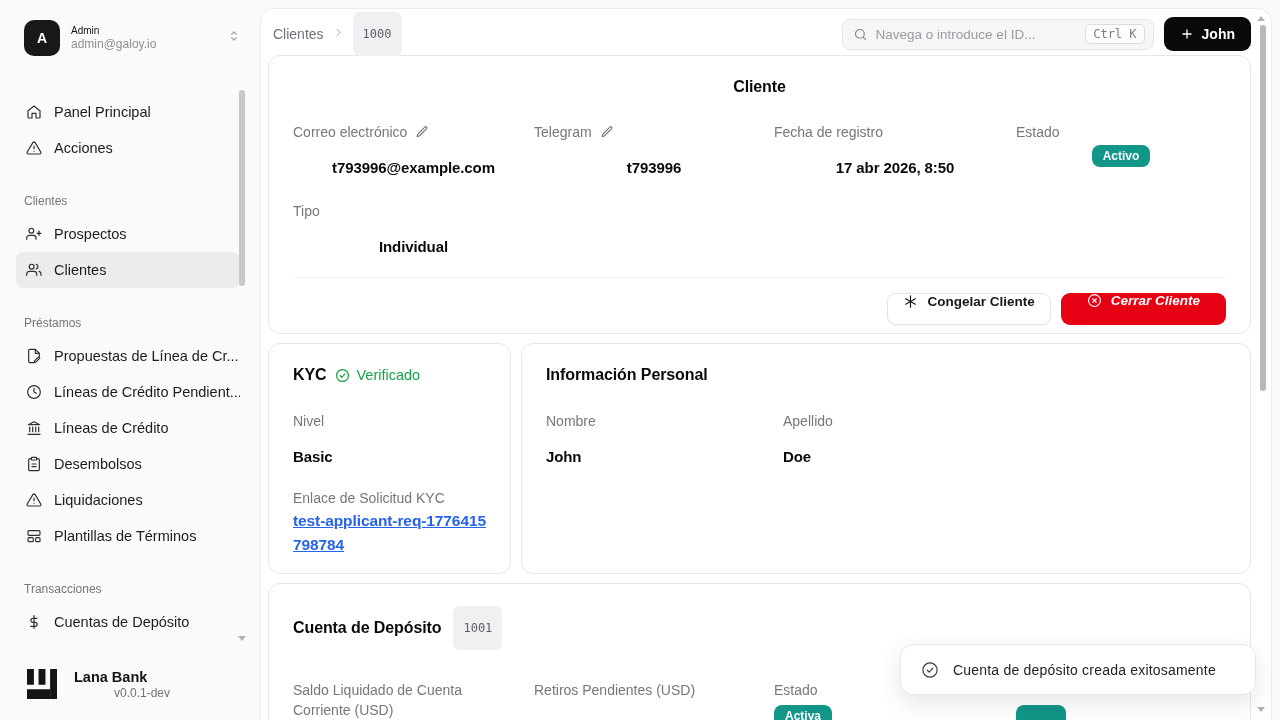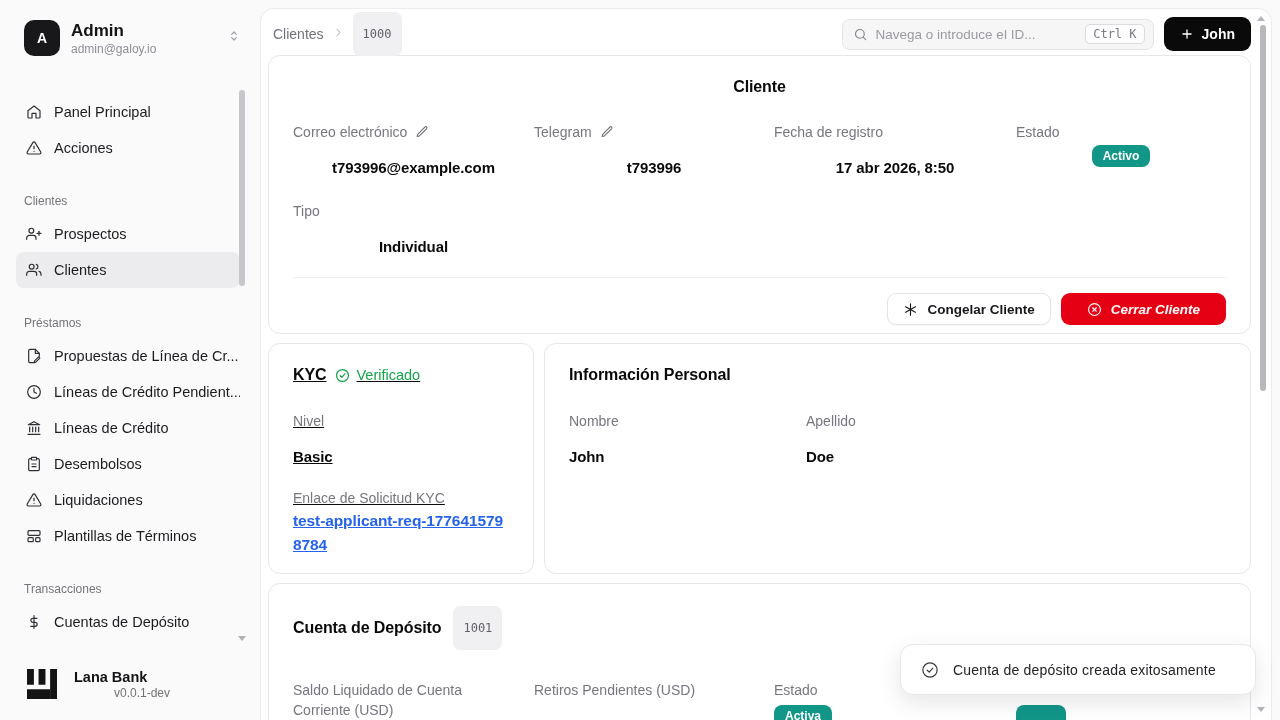--- a/index.html
+++ b/index.html
@@ -11,21 +11,21 @@
   .mono { font-family:"DejaVu Sans Mono","Liberation Mono",monospace; }
 
   
   svg.ic { width:16px; height:16px; stroke:currentColor; fill:none; stroke-width:1.8; stroke-linecap:round; stroke-linejoin:round; flex:none; }
 
   
   .sidebar { position:absolute; left:0; top:0; width:256px; height:720px; }
   .user-row { display:flex; align-items:center; gap:11px; padding:20px 14px 18px 24px; cursor:pointer; }
   .avatar { width:36px; height:36px; border-radius:10px; background:#18181b; color:#fff; display:flex; align-items:center; justify-content:center; font-size:14px; font-weight:700; }
   .user-meta { flex:1; min-width:0; }
-  .user-name { font-size:17px; font-weight:700; color:#141417; }
+  .user-name { font-size:10px; font-weight:400; color:#141417; }
   .user-email { font-size:12px; color:#8e8e96; margin-top:1px; }
   .chev-updown { color:#a2a2aa; }
   .nav { padding:20px 16px 0 16px; }
   .nav-heading { font-size:12px; color:#74747b; padding:0 8px; margin:28px 0 8px; }
   .nav-item { display:flex; align-items:center; gap:12px; height:36px; padding:0 10px; border-radius:8px; font-size:14.5px; color:#1c1c20; cursor:pointer; white-space:nowrap; overflow:hidden; }
   .nav-item .ic { color:#303036; }
   .nav-item.active { background:#ececee; }
   .side-footer { position:absolute; left:0; bottom:0; width:256px; display:flex; align-items:center; gap:14px; padding:16px 24px 18px; }
   .brand-name { font-size:14.5px; font-weight:700; color:#141417; }
   .brand-ver { font-size:12px; color:#737373; margin-top:1px;margin-left:40px; }
@@ -61,28 +61,28 @@
   .field-label .pencil { width:14px; height:14px; color:#6b6b72; cursor:pointer; }
   .field-value { font-size:15px; font-weight:700; color:#0a0a0a; margin-top:19px; letter-spacing:-0.1px; }
 
   .badge-teal { display:inline-block; background:var(--accent-teal,#119688); color:#fff; font-size:12px; font-weight:600; padding:4px 11px; border-radius:8px; margin-top:5px; }
 
   
   .client-card { margin-top:0; height:279px; display:flex; flex-direction:column; }
   .client-grid { display:grid; grid-template-columns:241px 240px 242px 1fr; row-gap:27px; margin-top:28px; }
   .client-divider { border-top:1px solid #f0f0f1; margin-top:22px; }
   .client-actions { display:flex; justify-content:flex-end; gap:10px; padding:15px 24px 0; }
-  .btn { display:flex; align-items:center; gap:9px; height:32px; border-radius:9px; font-size:13.5px; font-weight:600; cursor:pointer; font-family:inherit; }
+  .btn { display:flex; gap:9px; height:32px; border-radius:9px; font-size:13.5px; font-weight:600; cursor:pointer; font-family:inherit; }
   .btn-outline { background:#fff; border:1px solid #e4e4e7; color:#17171b; padding:0 15px; box-shadow:0 1px 2px rgba(0,0,0,.04); }
   .btn-danger { background:var(--danger-red,#e60013); border:none; color:#fff; padding:0 26px;font-style:italic; }
   .btn .ic { width:15px; height:15px; }
 
   
   .row2 { display:flex; gap:10px; margin-top:9px; }
-  .kyc-card { width:266px; height:231px; flex:none;text-decoration:underline; }
+  .kyc-card { width:243px; height:231px; flex:none; }
   .kyc-head { display:flex; align-items:center; gap:9px; }
   .kyc-verified { display:flex; align-items:center; gap:6px; color:var(--success-green,#16a34a); font-size:14.5px; }
   .kyc-verified .ic { width:15px; height:15px; stroke-width:2; }
   .kyc-field { margin-top:29px; }
   .kyc-field + .kyc-field { margin-top:25px; }
   .kyc-link { display:inline-block; margin-top:3px; color:var(--link-blue,#2563eb); font-size:15.5px; font-weight:700; text-decoration:underline; word-break:break-all; line-height:24px; letter-spacing:-0.1px; }
   .personal-card { flex:1; height:231px; }
   .personal-grid { display:grid; grid-template-columns:237px 1fr; margin-top:29px; }
 
   

